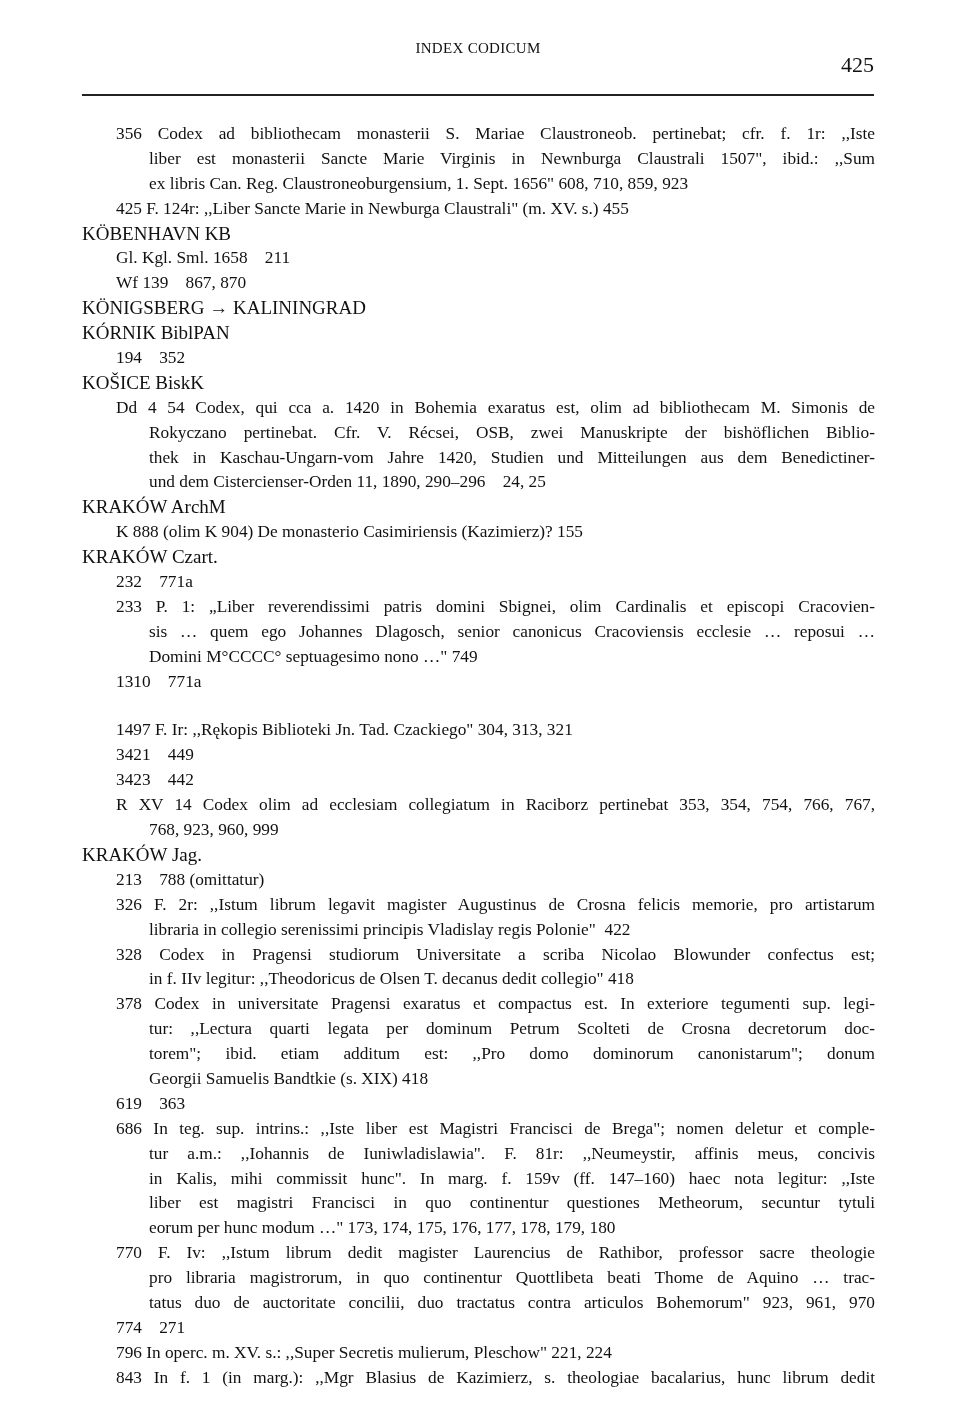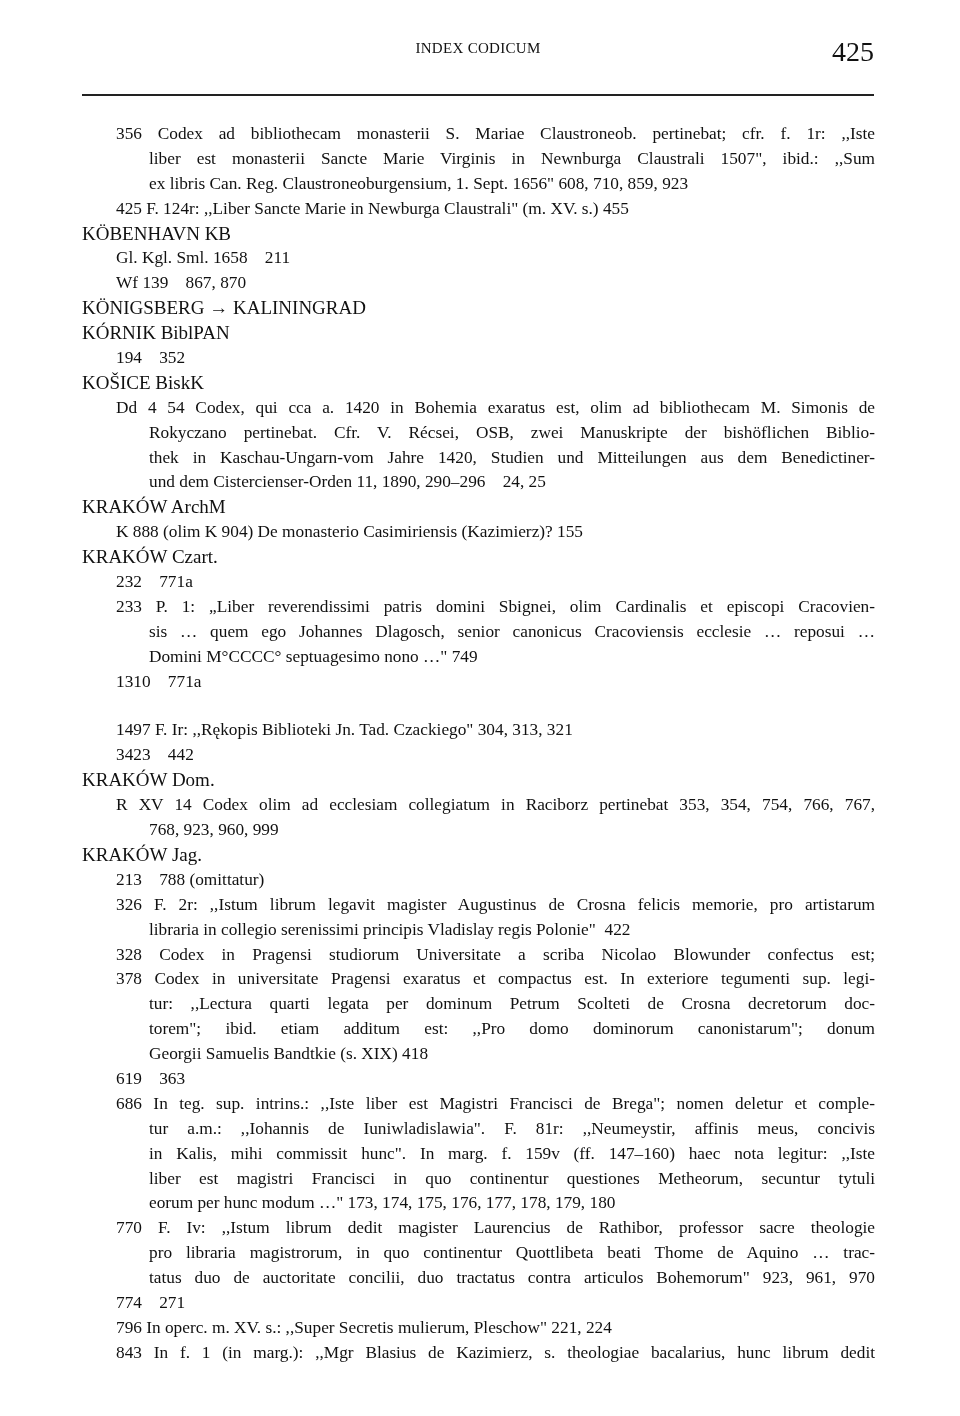--- a/index.html
+++ b/index.html
@@ -1,21 +1,21 @@
 <!DOCTYPE html>
 <html><head>
 <meta charset="utf-8">
 <style>
   html, body { margin:0; padding:0; background:#ffffff; }
   body { width:960px; height:1416px; position:relative; overflow:hidden;
          font-family:"Liberation Serif", serif; color:#111111; }
   .header { position:absolute; left:82px; top:36px; width:792px; height:30px; }
   .running-title { position:absolute; left:0; width:792px; text-align:center; top:4px;
          font-size:15px; letter-spacing:0.3px; }
-  .page-number { position:absolute; right:0; top:0; font-size:28px; }
+  .page-number { position:absolute; right:0; top:16px; font-size:22px; }
   .rule { position:absolute; left:82px; top:94px; width:792px; height:2px; background:#222; }
   .content { position:absolute; left:82px; top:122px; width:793px; font-size:17.3px; line-height:24.9px; }
   .line { white-space:nowrap; height:24.9px; }
   .l1 { padding-left:0; }
   .l2 { padding-left:34px; }
   .l3 { padding-left:67px; }
   .just { text-align:justify; text-align-last:justify; white-space:normal; overflow:hidden; }
   .l2.just { width:759px; }
   .l3.just { width:726px; }
   .head { font-size:19px; }
@@ -47,29 +47,30 @@
     <div class="line l3" style="white-space: pre;">und dem Cistercienser-Orden 11, 1890, 290–296    24, 25</div>
     <div class="line l1 head" style="white-space: pre;">KRAKÓW ArchM</div>
     <div class="line l2" style="white-space: pre;">K 888 (olim K 904) De monasterio Casimiriensis (Kazimierz)? 155</div>
     <div class="line l1 head" style="white-space: pre;">KRAKÓW Czart.</div>
     <div class="line l2" style="white-space: pre;">232    771a</div>
     <div class="line l2 just" style="white-space: normal;">233 P. 1: „Liber reverendissimi patris domini Sbignei, olim Cardinalis et episcopi Cracovien-</div>
     <div class="line l3 just" style="white-space: normal;">sis … quem ego Johannes Dlagosch, senior canonicus Cracoviensis ecclesie … reposui …</div>
     <div class="line l3" style="white-space: pre;">Domini M°CCCC° septuagesimo nono …" 749</div>
     <div class="line l2" style="white-space: pre;">1310    771a</div>
     <div class="line l2" style="white-space: pre; margin-top: 24px;">1497 F. Ir: ,,Rękopis Biblioteki Jn. Tad. Czackiego" 304, 313, 321</div>
+    <div class="line l2" style="white-space: pre;">3421    449</div>
     <div class="line l2" style="white-space: pre;">3423    442</div>
-    <div class="line l1 head" style="white-space: pre;">KRAKÓW Dom.</div>
     <div class="line l2 just" style="white-space: normal;">R XV 14 Codex olim ad ecclesiam collegiatum in Raciborz pertinebat 353, 354, 754, 766, 767,</div>
     <div class="line l3" style="white-space: pre;">768, 923, 960, 999</div>
     <div class="line l1 head" style="white-space: pre;">KRAKÓW Jag.</div>
     <div class="line l2" style="white-space: pre;">213    788 (omittatur)</div>
     <div class="line l2 just" style="white-space: normal;">326 F. 2r: ,,Istum librum legavit magister Augustinus de Crosna felicis memorie, pro artistarum</div>
     <div class="line l3" style="white-space: pre;">libraria in collegio serenissimi principis Vladislay regis Polonie"  422</div>
     <div class="line l2 just" style="white-space: normal;">328 Codex in Pragensi studiorum Universitate a scriba Nicolao Blowunder confectus est;</div>
+    <div class="line l3" style="white-space: pre;">in f. IIv legitur: ,,Theodoricus de Olsen T. decanus dedit collegio" 418</div>
     <div class="line l2 just" style="white-space: normal;">378 Codex in universitate Pragensi exaratus et compactus est. In exteriore tegumenti sup. legi-</div>
     <div class="line l3 just" style="white-space: normal;">tur: ,,Lectura quarti legata per dominum Petrum Scolteti de Crosna decretorum doc-</div>
     <div class="line l3 just" style="white-space: normal;">torem"; ibid. etiam additum est: ,,Pro domo dominorum canonistarum"; donum</div>
     <div class="line l3" style="white-space: pre;">Georgii Samuelis Bandtkie (s. XIX) 418</div>
     <div class="line l2" style="white-space: pre;">619    363</div>
     <div class="line l2 just" style="white-space: normal;">686 In teg. sup. intrins.: ,,Iste liber est Magistri Francisci de Brega"; nomen deletur et comple-</div>
     <div class="line l3 just" style="white-space: normal;">tur a.m.: ,,Iohannis de Iuniwladislawia". F. 81r: ,,Neumeystir, affinis meus, concivis</div>
     <div class="line l3 just" style="white-space: normal;">in Kalis, mihi commissit hunc". In marg. f. 159v (ff. 147–160) haec nota legitur: ,,Iste</div>
     <div class="line l3 just" style="white-space: normal;">liber est magistri Francisci in quo continentur questiones Metheorum, secuntur tytuli</div>
     <div class="line l3" style="white-space: pre;">eorum per hunc modum …" 173, 174, 175, 176, 177, 178, 179, 180</div>

